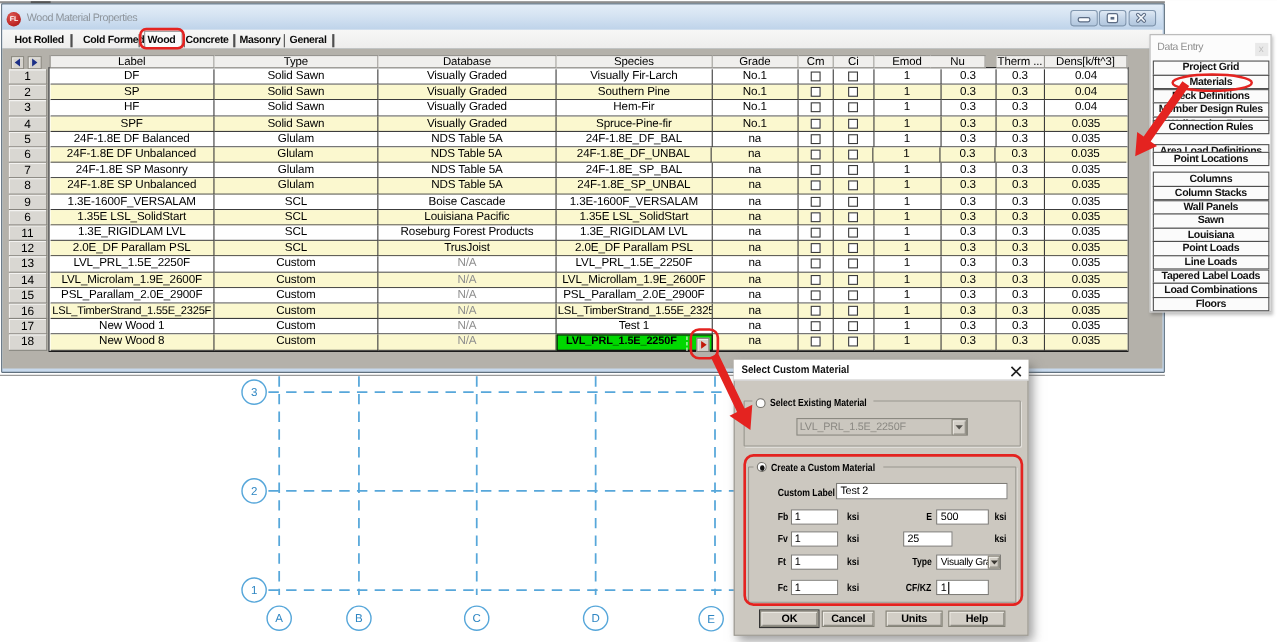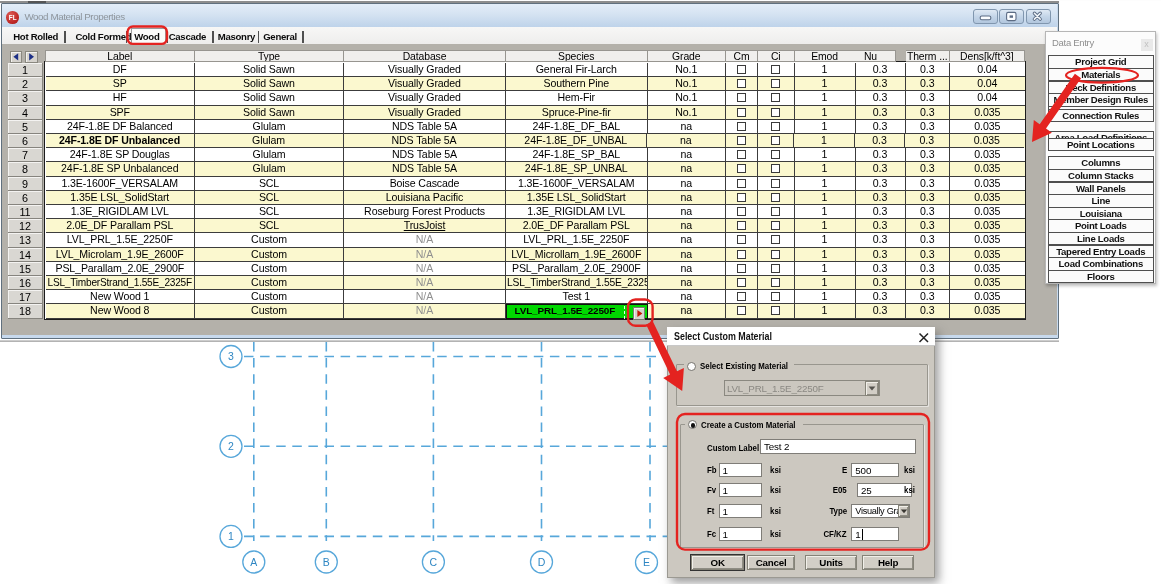--- a/index.html
+++ b/index.html
@@ -70,21 +70,21 @@
       <rect x="33.6" y="3.4" width="9.4" height="8.2" rx="1.6" fill="#fbfdff" stroke="#5c6c84" stroke-width="1.1"></rect>
       <rect x="36.6" y="6.4" width="3.4" height="2.4" fill="#5c6c84"></rect>
       <path d="M61.4 4.3 L67.2 10.1 M67.2 4.3 L61.4 10.1" stroke="#5c6c84" stroke-width="3.4" stroke-linecap="round"></path>
       <path d="M61.4 4.3 L67.2 10.1 M67.2 4.3 L61.4 10.1" stroke="#f3f7fb" stroke-width="1.5" stroke-linecap="round"></path>
     </svg>
 <div class="abs" style="left:0;top:22.6px;width:100%;height:16.6px;background:linear-gradient(#f7f7f6,#eeedec)"></div>
 <div class="abs" style="left:129px;top:23.2px;width:35px;height:15.8px;background:#fbfbfa;border:1px solid #9a9a9a;border-bottom:none"></div>
 <div class="abs" style="left:10.8px;top:26.3px;font-size:9.6px;font-weight:bold;letter-spacing:-0.3px;color:#0a0a0a">Hot Rolled</div>
 <div class="abs" style="left:73px;top:26.3px;font-size:9.6px;font-weight:bold;letter-spacing:-0.3px;color:#0a0a0a">Cold Formed</div>
 <div class="abs" style="left:131.8px;top:26.3px;font-size:9.6px;font-weight:bold;letter-spacing:-0.3px;color:#0a0a0a">Wood</div>
-<div class="abs" style="left:166.3px;top:26.3px;font-size:9.6px;font-weight:bold;letter-spacing:-0.3px;color:#0a0a0a">Cascade</div>
+<div class="abs" style="left:166.3px;top:26.3px;font-size:9.6px;font-weight:bold;letter-spacing:-0.3px;color:#0a0a0a">Concrete</div>
 <div class="abs" style="left:215.4px;top:26.3px;font-size:9.6px;font-weight:bold;letter-spacing:-0.3px;color:#0a0a0a">Masonry</div>
 <div class="abs" style="left:260.8px;top:26.3px;font-size:9.6px;font-weight:bold;letter-spacing:-0.3px;color:#0a0a0a">General</div>
 <div class="abs" style="left:61.8px;top:27px;width:1.4px;height:12px;background:#4f4f4f"></div>
 <div class="abs" style="left:123.6px;top:27px;width:1.4px;height:12px;background:#4f4f4f"></div>
 <div class="abs" style="left:164.6px;top:27px;width:1.4px;height:12px;background:#4f4f4f"></div>
 <div class="abs" style="left:209.8px;top:27px;width:1.4px;height:12px;background:#4f4f4f"></div>
 <div class="abs" style="left:255.6px;top:27px;width:1.4px;height:12px;background:#4f4f4f"></div>
 <div class="abs" style="left:300.0px;top:27px;width:1.4px;height:12px;background:#4f4f4f"></div>
 <div class="abs" style="left:0;top:39.2px;width:100%;height:291px;background:#b4b1aa"></div>
 </div>
@@ -107,21 +107,21 @@
 <div class="hd" style="left:846px;width:50.0px;z-index:5">Nu</div>
 <div class="hd" style="left:905.5px;width:44.5px;z-index:5">Therm ...</div>
 <div class="hd" style="left:950px;width:74.5px;z-index:5">Dens[k/ft^3]</div>
 <div class="abs" style="left:44.5px;top:49.5px;width:1px;height:12px;background:#979590;z-index:5"></div>
 <div class="abs" style="left:43.5px;top:61.4px;width:982.5px;height:258.4px;border:1.6px solid #1c1c1c;background:#fff;z-index:4"></div>
 <div class="rn" style="top:63.0px;z-index:5">1</div>
 <div class="cellrow" style="top:63.0px;background:#ffffff;z-index:5">
     <div class="cl" style="width:149.5px;">DF</div>
     <div class="cl" style="width:149.0px;">Solid Sawn</div>
     <div class="cl" style="width:162.0px;">Visually Graded</div>
-    <div class="cl" style="width:141.5px;">General Fir-Larch</div>
+    <div class="cl" style="width:141.5px;">Visually Fir-Larch</div>
     <div class="cl" style="width:78.5px;">No.1</div>
     <div class="cl" style="width:32.0px;">
       <div class="cb"></div>
     </div>
     <div class="cl" style="width:36.5px;">
       <div class="cb"></div>
     </div>
     <div class="cl" style="width:61.0px;">1</div>
     <div class="cl" style="width:50.0px;">0.3</div>
     <div class="cl" style="width:44.5px;">0.3</div>
@@ -194,39 +194,39 @@
     <div class="cl" style="width:36.5px;">
       <div class="cb"></div>
     </div>
     <div class="cl" style="width:61.0px;">1</div>
     <div class="cl" style="width:50.0px;">0.3</div>
     <div class="cl" style="width:44.5px;">0.3</div>
     <div class="cl" style="width:74.5px;">0.035</div>
   </div>
 <div class="rn" style="top:134.0px;z-index:5">6</div>
 <div class="cellrow" style="top:134.0px;background:#fbf8cf;z-index:5">
-    <div class="cl" style="width:149px;font-weight:bold;">24F-1.8E DF Unbalanced</div>
+    <div class="cl" style="width:149px;">24F-1.8E DF Unbalanced</div>
     <div class="cl" style="width:149.0px;">Glulam</div>
     <div class="cl" style="width:162.0px;">NDS Table 5A</div>
     <div class="cl" style="width:141.5px;">24F-1.8E_DF_UNBAL</div>
     <div class="cl" style="width:78.5px;">na</div>
     <div class="cl" style="width:32.0px;">
       <div class="cb"></div>
     </div>
     <div class="cl" style="width:36.5px;">
       <div class="cb"></div>
     </div>
     <div class="cl" style="width:61.0px;">1</div>
     <div class="cl" style="width:50.0px;">0.3</div>
     <div class="cl" style="width:44.5px;">0.3</div>
     <div class="cl" style="width:74.5px;">0.035</div>
   </div>
 <div class="rn" style="top:148.2px;z-index:5">7</div>
 <div class="cellrow" style="top:148.2px;background:#ffffff;z-index:5">
-    <div class="cl" style="width:149.5px;">24F-1.8E SP Douglas</div>
+    <div class="cl" style="width:149.5px;">24F-1.8E SP Masonry</div>
     <div class="cl" style="width:149.0px;">Glulam</div>
     <div class="cl" style="width:162.0px;">NDS Table 5A</div>
     <div class="cl" style="width:141.5px;">24F-1.8E_SP_BAL</div>
     <div class="cl" style="width:78.5px;">na</div>
     <div class="cl" style="width:32.0px;">
       <div class="cb"></div>
     </div>
     <div class="cl" style="width:36.5px;">
       <div class="cb"></div>
     </div>
@@ -304,21 +304,21 @@
     </div>
     <div class="cl" style="width:61.0px;">1</div>
     <div class="cl" style="width:50.0px;">0.3</div>
     <div class="cl" style="width:44.5px;">0.3</div>
     <div class="cl" style="width:74.5px;">0.035</div>
   </div>
 <div class="rn" style="top:219.2px;z-index:5">12</div>
 <div class="cellrow" style="top:219.2px;background:#fbf8cf;z-index:5">
     <div class="cl" style="width:149.5px;">2.0E_DF Parallam PSL</div>
     <div class="cl" style="width:149.0px;">SCL</div>
-    <div class="cl" style="width:162.0px;text-decoration:underline;">TrusJoist</div>
+    <div class="cl" style="width:162.0px;">TrusJoist</div>
     <div class="cl" style="width:141.5px;">2.0E_DF Parallam PSL</div>
     <div class="cl" style="width:78.5px;">na</div>
     <div class="cl" style="width:32.0px;">
       <div class="cb"></div>
     </div>
     <div class="cl" style="width:36.5px;">
       <div class="cb"></div>
     </div>
     <div class="cl" style="width:61.0px;">1</div>
     <div class="cl" style="width:50.0px;">0.3</div>
@@ -445,25 +445,25 @@
 <div class="de-btn" style="top:68.02px;z-index:9">Materials</div>
 <div class="de-btn" style="top:80.64px;z-index:9">Deck Definitions</div>
 <div class="de-btn" style="top:93.25999999999999px;z-index:9">Member Design Rules</div>
 <div class="de-btn" style="top:105.88px;z-index:9">Wall Design Rules</div>
 <div class="de-btn" style="top:109px;z-index:9">Connection Rules</div>
 <div class="de-btn" style="top:131.12px;z-index:9">Area Load Definitions</div>
 <div class="de-btn" style="top:138px;z-index:9">Point Locations</div>
 <div class="de-btn" style="top:156.35999999999999px;z-index:9">Columns</div>
 <div class="de-btn" style="top:168.98px;z-index:9">Column Stacks</div>
 <div class="de-btn" style="top:181.6px;z-index:9">Wall Panels</div>
-<div class="de-btn" style="top:194.22px;z-index:9">Line</div>
+<div class="de-btn" style="top:194.22px;z-index:9">Sawn</div>
 <div class="de-btn" style="top:206.84px;z-index:9">Louisiana</div>
 <div class="de-btn" style="top:219.46px;z-index:9">Point Loads</div>
 <div class="de-btn" style="top:232.07999999999998px;z-index:9">Line Loads</div>
-<div class="de-btn" style="top:244.7px;z-index:9">Tapered Entry Loads</div>
+<div class="de-btn" style="top:244.7px;z-index:9">Tapered Label Loads</div>
 <div class="de-btn" style="top:257.32px;z-index:9">Load Combinations</div>
 <div class="de-btn" style="top:269.94px;z-index:9">Floors</div>
 <div class="abs" style="left:666.5px;top:327.0px;width:268.5px;height:250.5px;background:#ccc8c0;border:1px solid #9b9992;box-shadow:4px 5px 9px rgba(80,80,80,0.55);z-index:10"></div>
 <div class="abs" style="left:666.5px;top:327.0px;width:268.5px;height:18.8px;background:#fff;border-bottom:1px solid #c8c8c8;z-index:11"></div>
 <div class="abs" style="left:674.0px;top:330.6px;font-size:10px;font-weight:600;color:#111;z-index:12;transform:scaleX(0.89);transform-origin:left">Select Custom Material</div>
 <svg class="abs" style="left:917.5px;top:332.0px;z-index:12" width="12" height="12" viewBox="0 0 12 12">
     <path d="M1.5 1.5 L10 10 M10 1.5 L1.5 10" stroke="#222" stroke-width="1.5"></path>
   </svg>
 <fieldset class="abs" style="left:676px;top:364.3px;width:251.5px;height:41.7px;border:1px solid #98968e;border-radius:1px;z-index:11;background:transparent;box-shadow:1px 1px 0 rgba(255,255,255,0.5)"></fieldset>
 <div class="abs" style="left:684px;top:355px;width:110px;height:12px;background:#ccc8c0;z-index:12"></div>
@@ -491,21 +491,21 @@
 <div class="lab dl" style="left:707px;top:504.7px;z-index:13">Ft</div>
 <div class="fld" style="left:718.5px;top:503.5px;width:43px;height:14.3px;z-index:13">1</div>
 <div class="lab dl" style="left:769.5px;top:504.7px;z-index:13">ksi</div>
 <div class="lab dl" style="left:707px;top:528.1px;z-index:13">Fc</div>
 <div class="fld" style="left:718.5px;top:526.9px;width:43px;height:14.3px;z-index:13">1</div>
 <div class="lab dl" style="left:769.5px;top:528.1px;z-index:13">ksi</div>
 <div class="lab dr" style="right:314px;top:463.8px;z-index:13">E</div>
 <div class="fld" style="left:851.3px;top:462.6px;width:47.7px;height:14.3px;z-index:13">500</div>
 <div class="lab dl" style="left:904.3px;top:463.8px;z-index:13">ksi</div>
 <div class="lab dr" style="right:314px;top:484.2px;z-index:13">E05</div>
-<div class="fld" style="left:857px;top:483.0px;width:55px;height:14.3px;z-index:13">25</div>
+<div class="fld" style="left:821px;top:483.0px;width:45px;height:14.3px;z-index:13">25</div>
 <div class="lab dl" style="left:904.3px;top:484.2px;z-index:13">ksi</div>
 <div class="lab dr" style="right:314px;top:504.7px;z-index:13">Type</div>
 <div class="fld" style="left:851.3px;top:503.5px;width:58.3px;height:14.3px;font-size:9.2px;letter-spacing:-0.3px;z-index:13">Visually Grad</div>
 <div class="dbtn" style="left:897.5px;top:504.5px;width:11.5px;height:12.3px;z-index:14"></div>
 <svg class="abs" style="left:897.5px;top:504.5px;z-index:15" width="12" height="12" viewBox="0 0 12 12">
     <path d="M2.8 4.6 L9.2 4.6 L6 8.2 Z" fill="#3a3833"></path>
   </svg>
 <div class="lab dr" style="right:314px;top:528.1px;z-index:13">CF/KZ</div>
 <div class="fld" style="left:851.3px;top:526.9px;width:47.7px;height:14.3px;z-index:13">1<span style="border-left:1px solid #000;margin-left:1px"></span></div>
 <div class="dbtn" style="left:691.4px;top:555.3px;width:52.6px;box-shadow:inset 1px 1px 0 #f1efe9,inset -1px -1px 0 #8f8d84,0 0 0 1px #333;z-index:13">OK</div>

